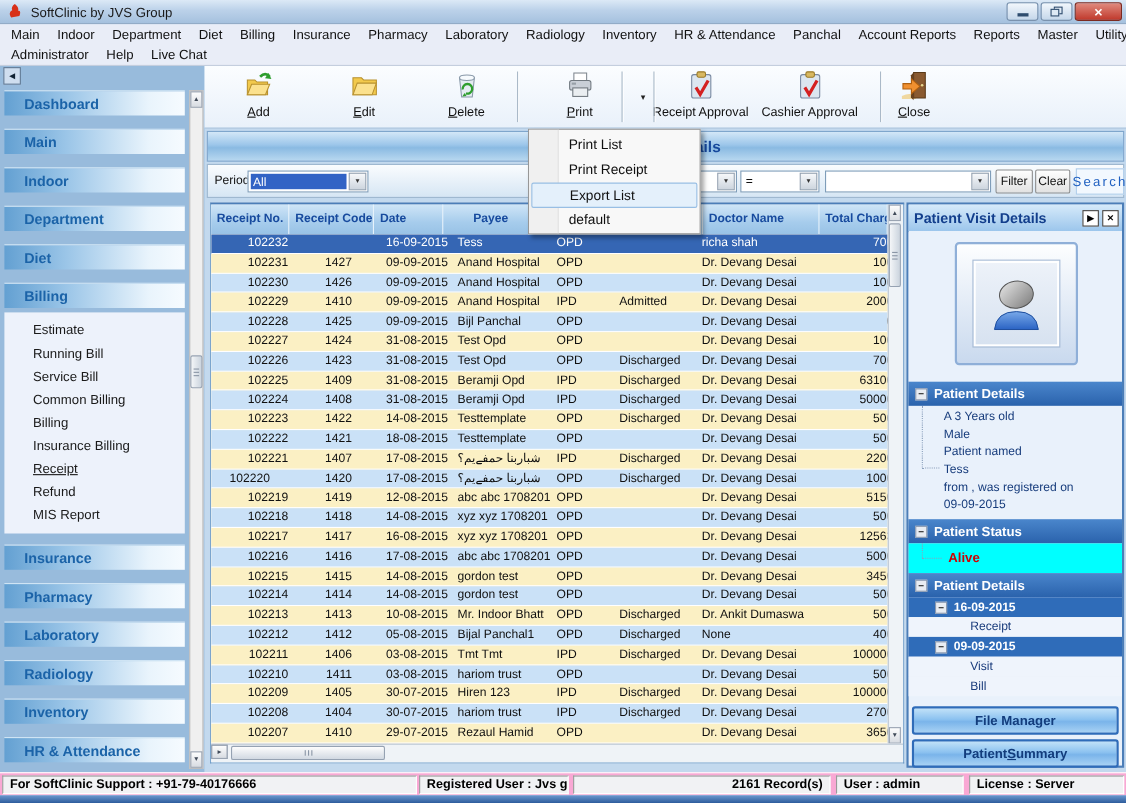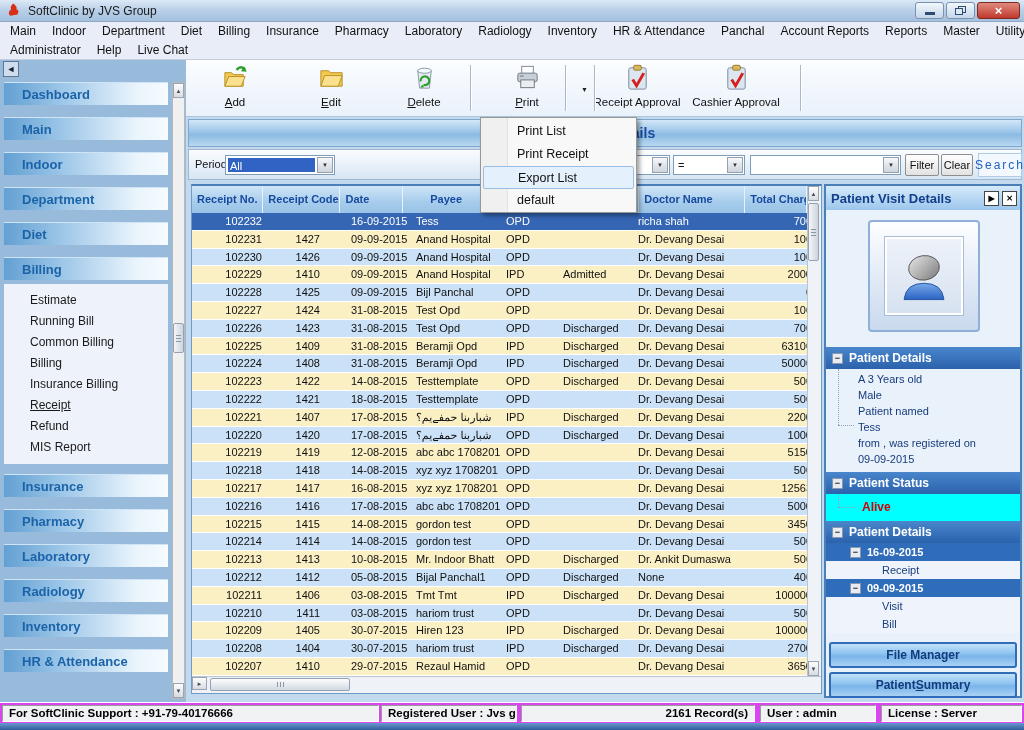--- a/index.html
+++ b/index.html
@@ -128,21 +128,21 @@
   .alive-txt { position:absolute; left:36px; top:6px; color:#D00000; font-weight:bold; font-size:12px; }
   .tree-date { position:absolute; left:0; width:194px; height:18px; background:#2F6CB9; color:#fff;
     font-weight:bold; font-size:11px; display:flex; align-items:center; }
   .tree-date .minus-box { margin-left:24px; }
   .tree-child { position:absolute; left:0; width:194px; height:18px; background:#EFF4FC; color:#1A3C7C;
     font-size:11px; line-height:18px; padding-left:56px; }
   .p-btn { position:absolute; left:3px; width:188px; height:26px; border:2px solid #2F6CB9; border-radius:3px;
     background:linear-gradient(180deg,#C2E2F8,#8CC2F0 45%,#7AB4EA 55%,#A8D2F4);
     color:#123C7C; font-weight:bold; font-size:12px; display:flex; align-items:center; justify-content:center; }
   
-  .statusbar { position:absolute; left:0; top:702px; width:1024px; height:21px; background:#d946ef; border-top:1px solid #FFFFFF; }
+  .statusbar { position:absolute; left:0; top:702px; width:1024px; height:21px; background:#f9a8d4; border-top:1px solid #FFFFFF; }
   .status-cell { position:absolute; top:2px; height:17px; background:#F1F2F4;
     border:1px solid; border-color:#9A9A9A #FFFFFF #FFFFFF #9A9A9A;
     font-size:11.5px; font-weight:bold; color:#000; line-height:15px; padding:0 6px; white-space:nowrap; overflow:hidden; }
   .status-cell.right { text-align:right; }
   .bottom-strip { position:absolute; left:0; top:723px; width:1024px; height:7px;
     background:linear-gradient(180deg,#6B98CE,#2E5C9C); }
   
   .print-menu { position:absolute; left:480px; top:117px; width:157px; height:96px; background:#F8F8F8;
     border:1px solid #979797; box-shadow:3px 3px 4px rgba(0,0,0,0.35); z-index:50; }
   .print-menu .gutter { position:absolute; left:0; top:0; bottom:0; width:27px; background:#F0F0F0; border-right:1px solid #E2E2E2; }
@@ -205,20 +205,21 @@
   <div class="side-content" id="sideContent">
       <div class="side-header">Dashboard</div>
       <div class="side-header">Main</div>
       <div class="side-header">Indoor</div>
       <div class="side-header">Department</div>
       <div class="side-header">Diet</div>
       <div class="side-header">Billing</div>
       <div class="side-sub">
         <div class="side-sub-item">Estimate</div>
         <div class="side-sub-item">Running Bill</div>
+        <div class="side-sub-item">Service Bill</div>
         <div class="side-sub-item">Common Billing</div>
         <div class="side-sub-item">Billing</div>
         <div class="side-sub-item">Insurance Billing</div>
         <div class="side-sub-item active">Receipt</div>
         <div class="side-sub-item">Refund</div>
         <div class="side-sub-item">MIS Report</div>
       </div>
       <div class="side-header">Insurance</div>
       <div class="side-header">Pharmacy</div>
       <div class="side-header">Laboratory</div>
@@ -280,20 +281,30 @@
         <div class="tb-label">Receipt Approval</div>
       </div>
       <div class="tb-btn" style="left: 498px; width: 104px;">
         <span><svg viewBox="0 0 30 30" width="29" height="29">
             <rect x="6" y="5" width="18" height="22" rx="2" fill="#DCE6F0" stroke="#7888A0"></rect>
             <rect x="11" y="2.4" width="8" height="5" rx="1.5" fill="#D8B860" stroke="#9A7A28"></rect>
             <path d="M10 17 l4 6.5 7.5 -13" stroke="#D42020" stroke-width="3" fill="none"></path>
           </svg></span>
         <div class="tb-label">Cashier Approval</div>
       </div>
+      <div class="tb-btn" style="left: 605px; width: 80px;">
+        <span><svg viewBox="0 0 30 30" width="29" height="29">
+            <path d="M3 25 q9 -4 13 1 v2 H3 z" fill="#F0D8A0"></path>
+            <path d="M14 3 h11 v24 h-11 z" fill="#8A5A30" stroke="#5A3A18"></path>
+            <path d="M14 3 l-2.5 2.5 v21 l2.5 2.5 z" fill="#6A431F"></path>
+            <circle cx="22" cy="15" r="1.2" fill="#E8D890"></circle>
+            <path d="M4 13.5 h8 v-4.5 l8 7 -8 7 v-4.5 H4 z" fill="#F09030" stroke="#B06010"></path>
+          </svg></span>
+        <div class="tb-label"><u>C</u>lose</div>
+      </div>
       <div class="tb-sep" style="left: 284px;"></div>
       <div class="tb-sep" style="left: 379px;"></div>
       <div class="tb-sep" style="left: 408px;"></div>
       <div class="tb-sep" style="left: 614px;"></div>
       <div class="tb-arrow" style="left: 390px; top: 20px;">▼</div>
     </div>
   <div class="content-header">
     <span>Receipt Details</span>
   </div>
 
@@ -469,21 +480,21 @@
           <div class="td" style="width: 65px; padding-left: 5px;">17-08-2015</div>
           <div class="td" style="width: 90px; padding-left: 5px;">شباربنا حمفےیم؟</div>
           <div class="td" style="width: 60px; padding-left: 5px;">IPD</div>
           <div class="td" style="width: 72px; padding-left: 2px;">Discharged</div>
           <div class="td" style="width: 110px; padding-left: 5px;">Dr. Devang Desai</div>
           <div class="td" style="width: 64px;">
             <span class="clipnum">2200</span>
           </div>
         </div>
         <div class="trow row-blue">
-          <div class="td r" style="width: 74px; padding-right: 4px;">102220</div>
+          <div class="td r" style="width: 74px; padding-right: 4px; text-align: center;">102220</div>
           <div class="td r" style="width: 80px; padding-right: 26px;">1420</div>
           <div class="td" style="width: 65px; padding-left: 5px;">17-08-2015</div>
           <div class="td" style="width: 90px; padding-left: 5px;">شباربنا حمفےیم؟</div>
           <div class="td" style="width: 60px; padding-left: 5px;">OPD</div>
           <div class="td" style="width: 72px; padding-left: 2px;">Discharged</div>
           <div class="td" style="width: 110px; padding-left: 5px;">Dr. Devang Desai</div>
           <div class="td" style="width: 64px;">
             <span class="clipnum">1000</span>
           </div>
         </div>

